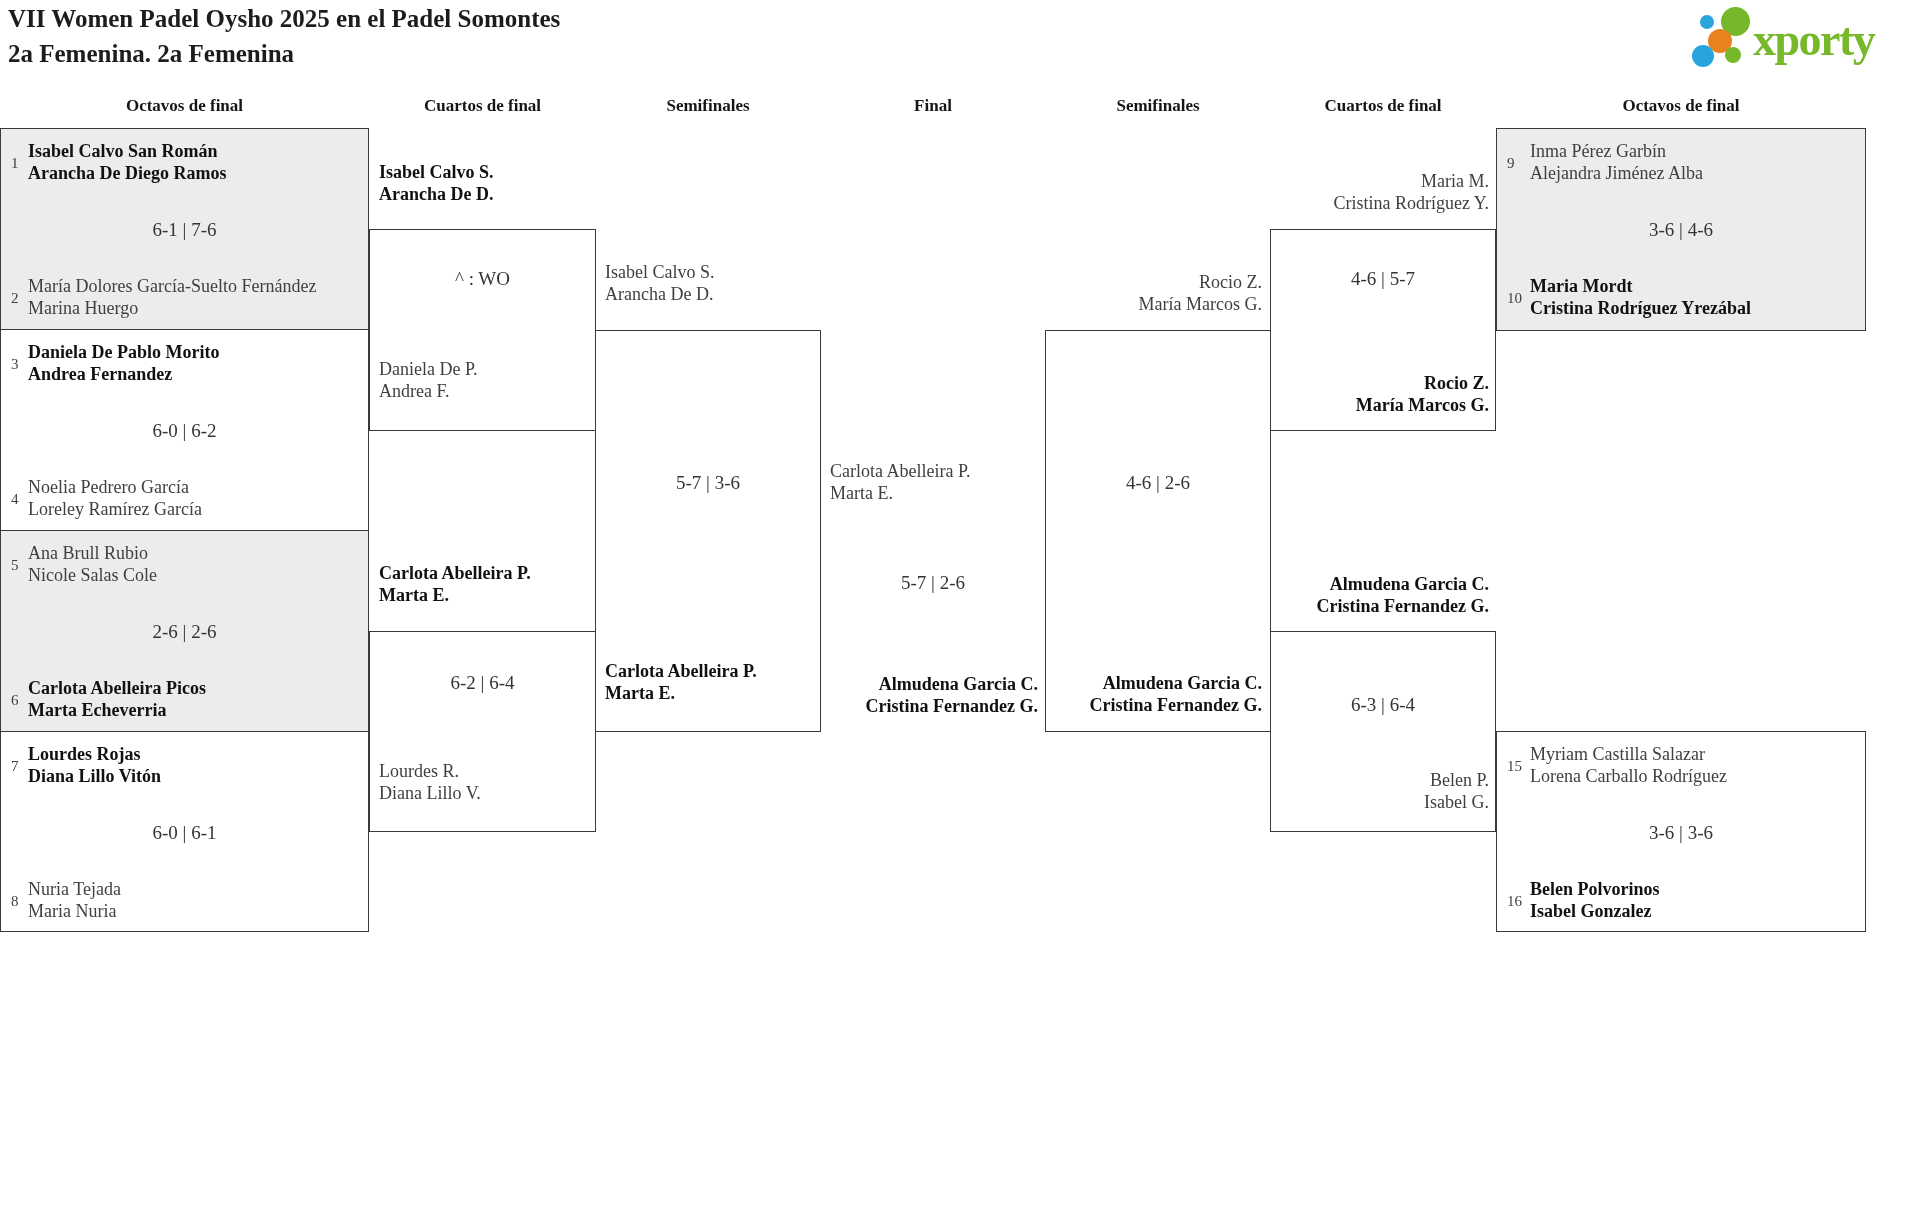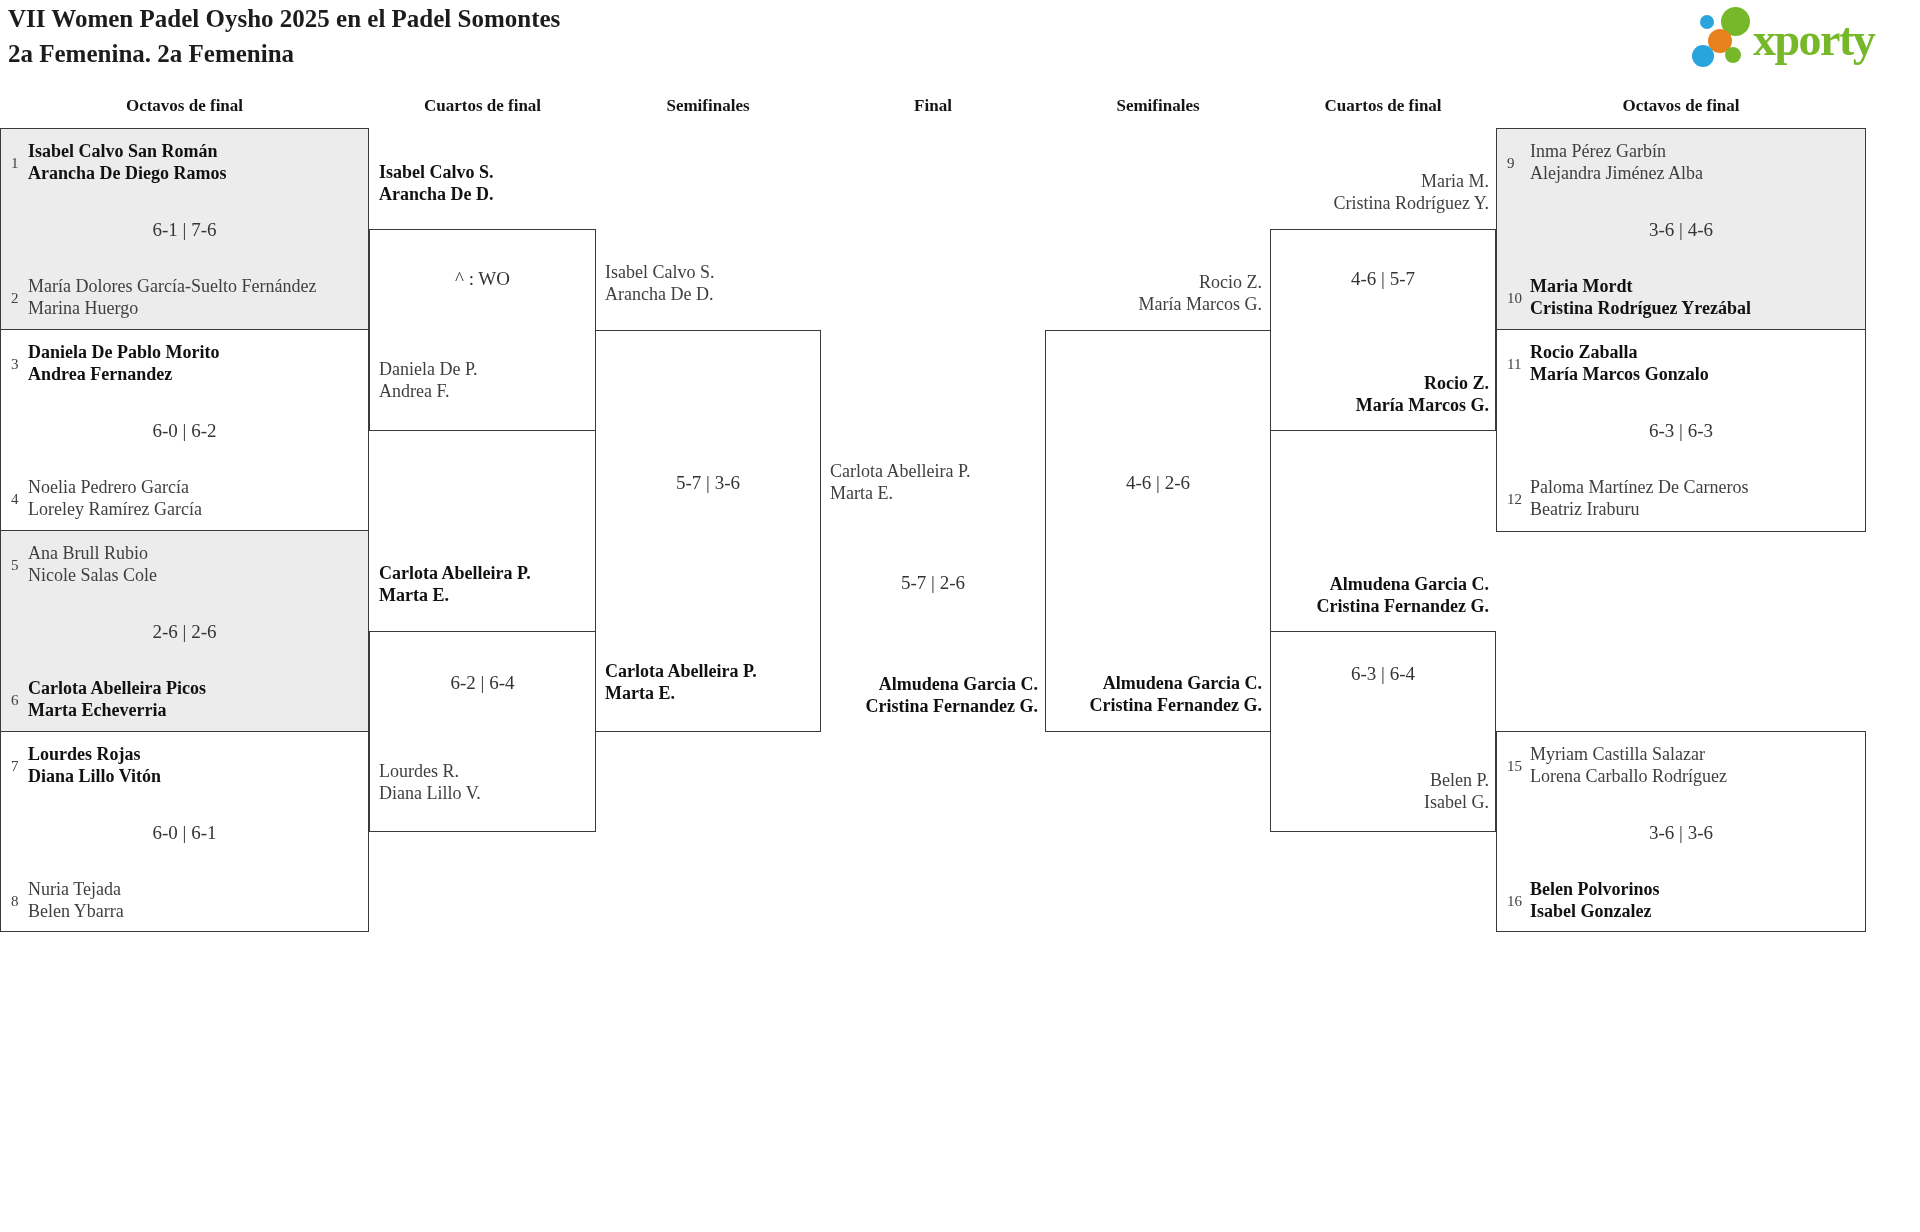--- a/index.html
+++ b/index.html
@@ -91,51 +91,38 @@
   <div class="abs obox" style="left:0;top:731px;width:369px;height:201px;">
     <div class="abs seed" style="left:10px;top:23px;">7</div>
     <div class="abs" style="left:27px;top:11px;">
       <div class="nm w">Lourdes Rojas</div>
       <div class="nm w">Diana Lillo Vitón</div>
     </div>
     <div class="abs sc" style="left:0;right:0;top:90px;">6-0 | 6-1</div>
     <div class="abs seed" style="left:10px;top:158px;">8</div>
     <div class="abs" style="left:27px;top:146px;">
       <div class="nm">Nuria Tejada</div>
-      <div class="nm">Belen Ybarra</div>
+      <div class="nm">Maria Nuria</div>
     </div>
   </div>
 
   <div class="abs obox grey" style="left:1496px;top:128px;width:370px;height:203px;">
     <div class="abs seed" style="left:10px;top:23px;">9</div>
     <div class="abs" style="left:33px;top:11px;">
       <div class="nm">Inma Pérez Garbín</div>
       <div class="nm">Alejandra Jiménez Alba</div>
     </div>
     <div class="abs sc" style="left:0;right:0;top:90px;">3-6 | 4-6</div>
     <div class="abs seed" style="left:10px;top:158px;">10</div>
     <div class="abs" style="left:33px;top:146px;">
       <div class="nm w">Maria Mordt</div>
       <div class="nm w">Cristina Rodríguez Yrezábal</div>
     </div>
   </div>
 
-  <div class="abs obox" style="left:1496px;top:329px;width:370px;height:203px;">
-    <div class="abs seed" style="left:10px;top:23px;">11</div>
-    <div class="abs" style="left:33px;top:11px;">
-      <div class="nm w">Rocio Zaballa</div>
-      <div class="nm w">María Marcos Gonzalo</div>
-    </div>
-    <div class="abs sc" style="left:0;right:0;top:90px;">6-3 | 6-3</div>
-    <div class="abs seed" style="left:10px;top:158px;">12</div>
-    <div class="abs" style="left:33px;top:146px;">
-      <div class="nm">Paloma Martínez De Carneros</div>
-      <div class="nm">Beatriz Iraburu</div>
-    </div>
-  </div>
 
 
   <div class="abs obox" style="left:1496px;top:731px;width:370px;height:201px;">
     <div class="abs seed" style="left:10px;top:23px;">15</div>
     <div class="abs" style="left:33px;top:11px;">
       <div class="nm">Myriam Castilla Salazar</div>
       <div class="nm">Lorena Carballo Rodríguez</div>
     </div>
     <div class="abs sc" style="left:0;right:0;top:90px;">3-6 | 3-6</div>
     <div class="abs seed" style="left:10px;top:158px;">16</div>
@@ -180,21 +167,21 @@
   <div class="abs sc" style="left:1270px;width:226px;top:268px;">4-6 | 5-7</div>
   <div class="abs rt" style="right:431px;top:360px;">
     <div class="nm w">Rocio Z.</div>
     <div class="nm w">María Marcos G.</div>
   </div>
 
   <div class="abs rt" style="right:431px;top:561px;">
     <div class="nm w">Almudena Garcia C.</div>
     <div class="nm w">Cristina Fernandez G.</div>
   </div>
-  <div class="abs sc" style="left:1270px;width:226px;top:663px;">6-3 | 6-4</div>
+  <div class="abs sc" style="left:1270px;width:226px;top:694px;">6-3 | 6-4</div>
   <div class="abs rt" style="right:431px;top:757px;">
     <div class="nm">Belen P.</div>
     <div class="nm">Isabel G.</div>
   </div>
 
   <div class="abs" style="left:605px;top:261px;">
     <div class="nm">Isabel Calvo S.</div>
     <div class="nm">Arancha De D.</div>
   </div>
   <div class="abs sc" style="left:595px;width:226px;top:472px;">5-7 | 3-6</div>

